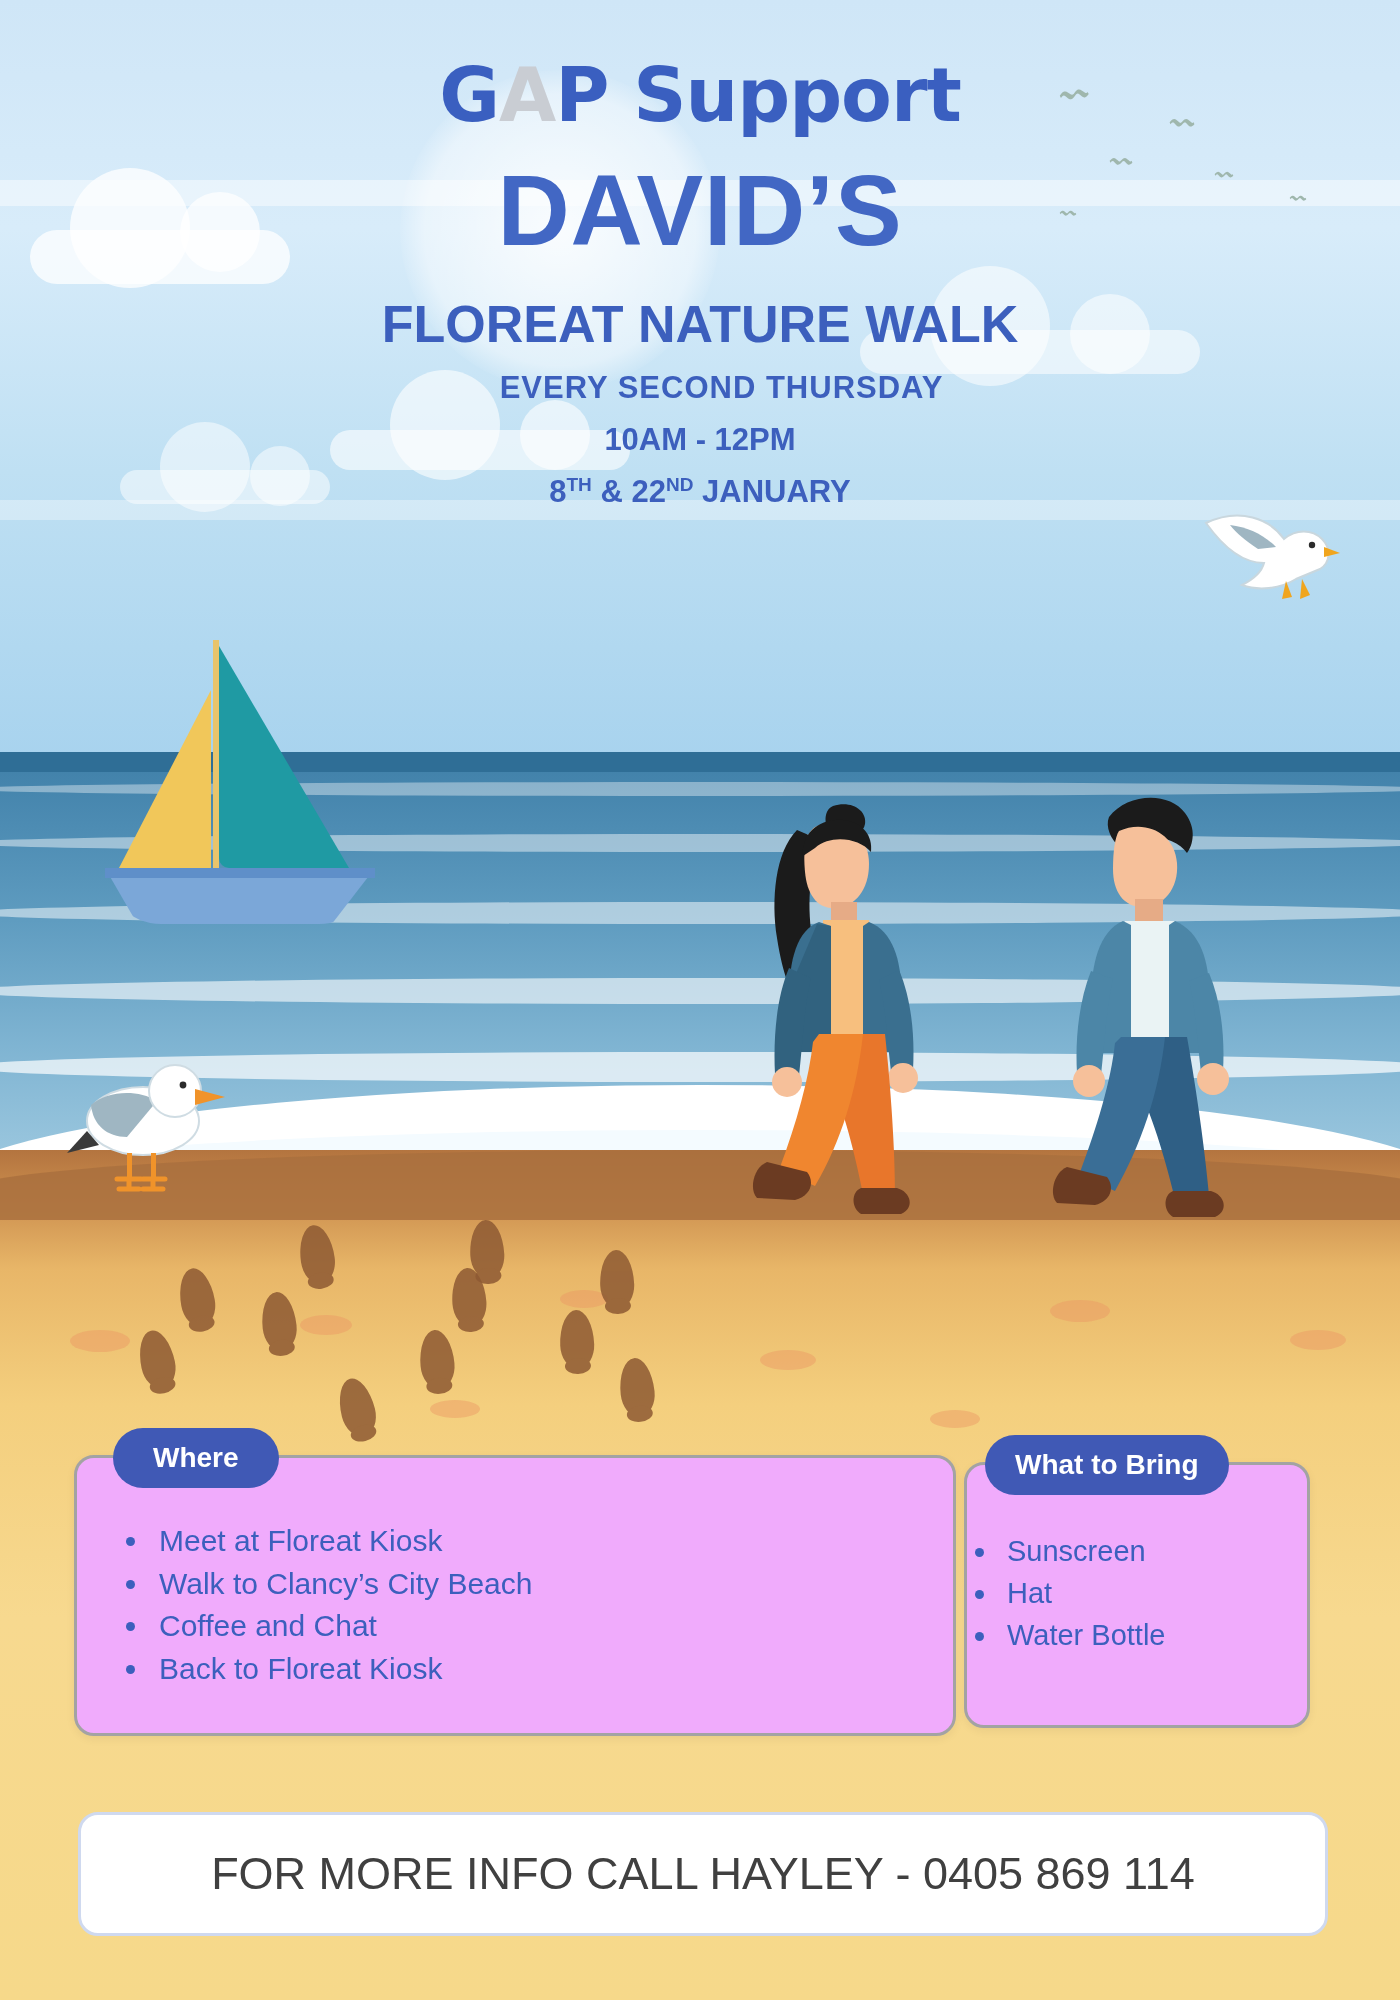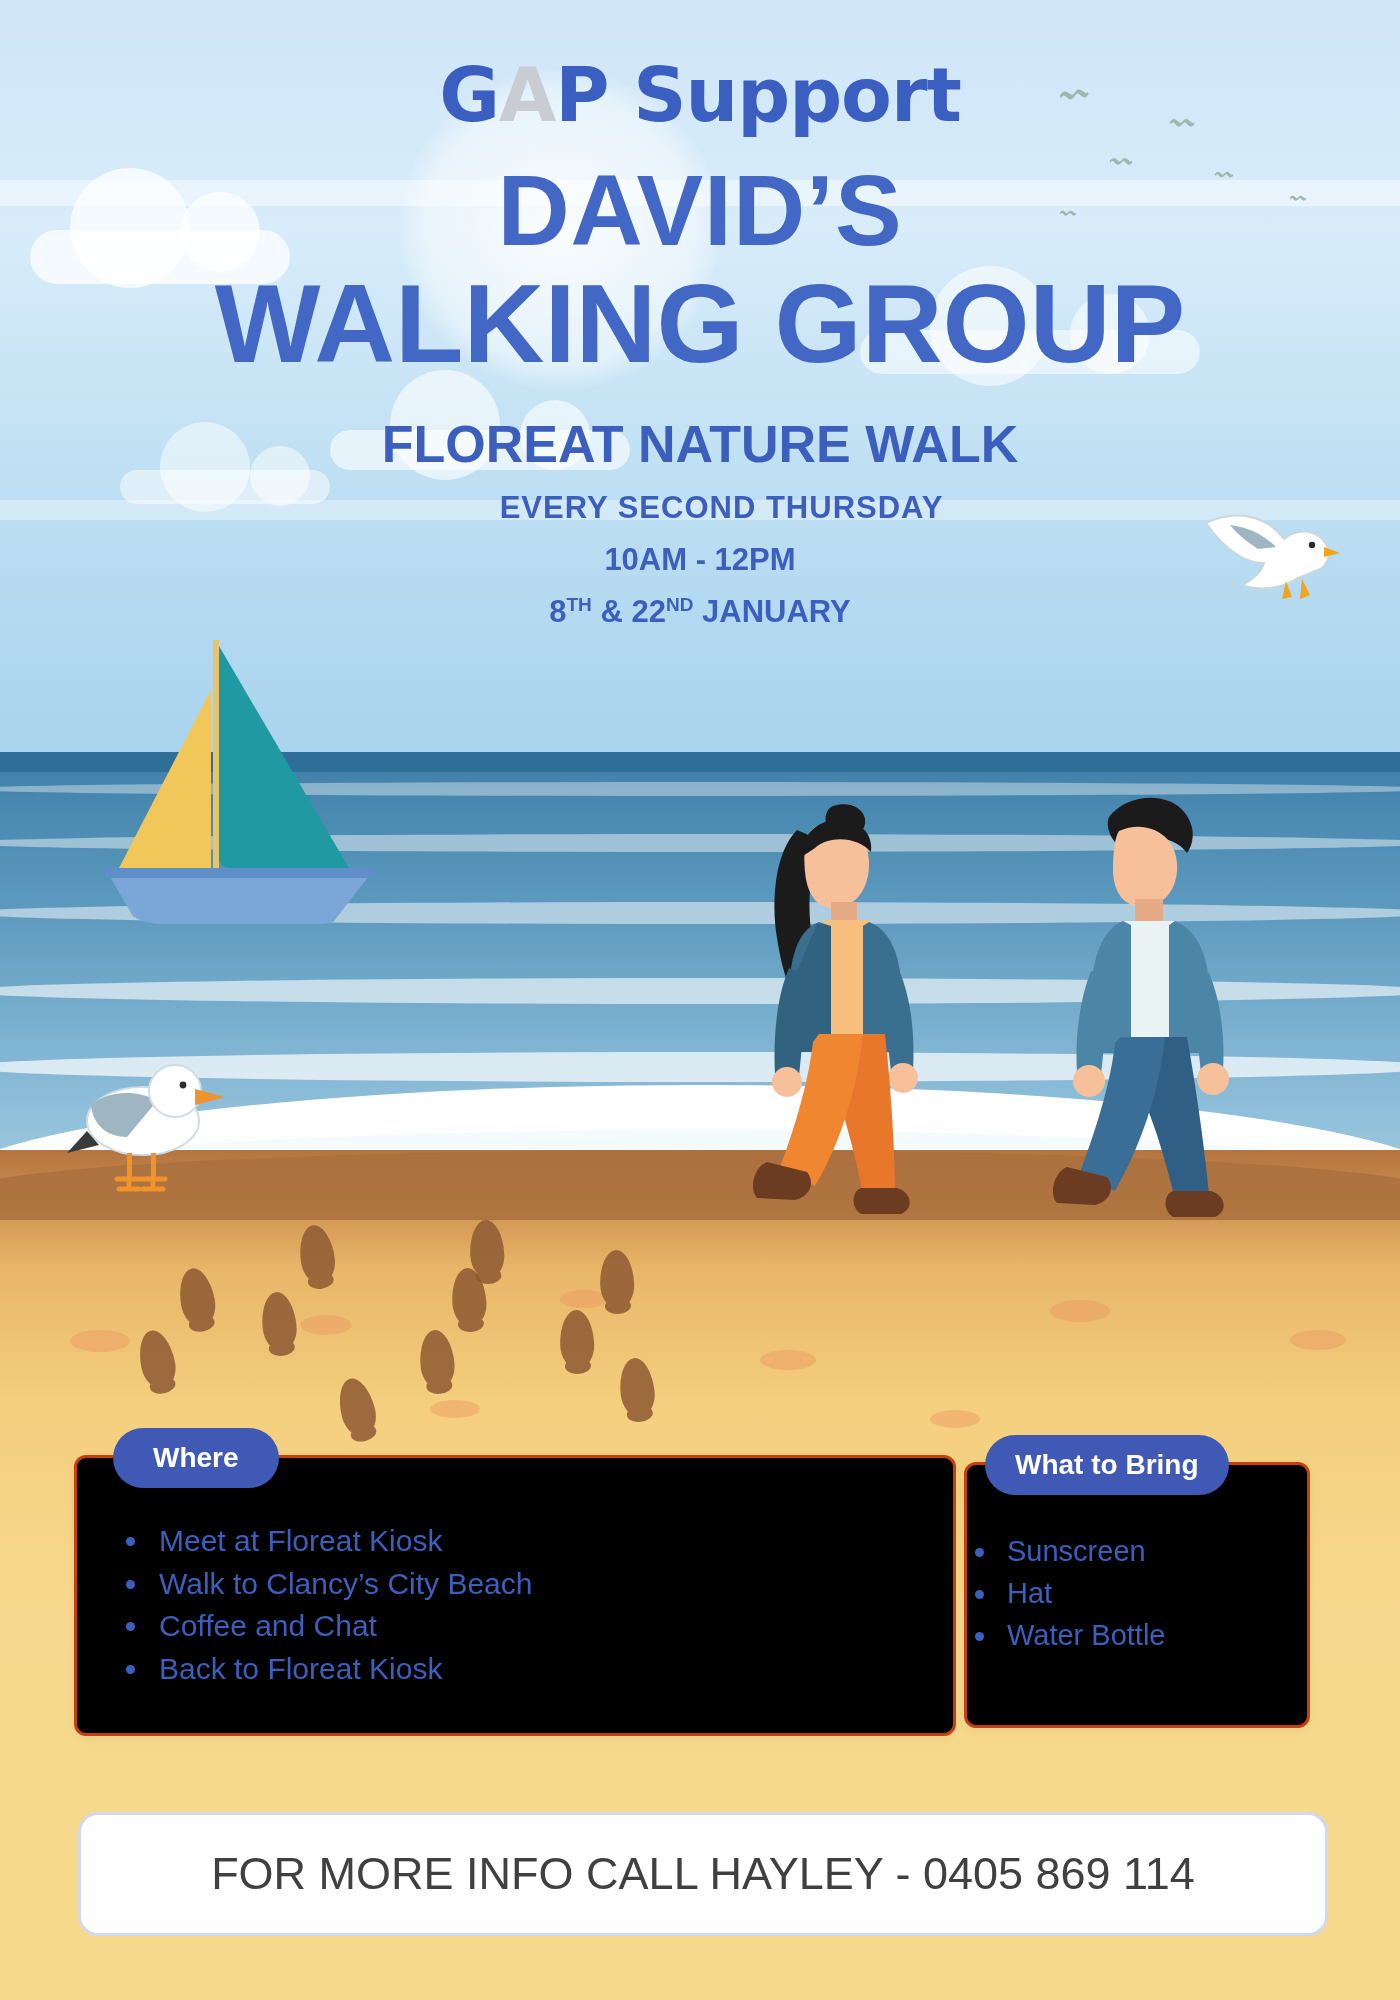--- a/index.html
+++ b/index.html
@@ -241,23 +241,23 @@
     color: #3c5fbd;
   }
   .dates sup { font-size: 19px; }
 
   
   .person { position: absolute; }
 
   
   .card {
     position: absolute;
-    background: #000000;
-    border: 3px solid #c2410c;
-    border-radius: 12px;
+    background: #f0abfc;
+    border: 3px solid #a3a3a3;
+    border-radius: 20px;
     box-shadow: 0 3px 10px rgba(0,0,0,.06);
   }
   .card-title {
     position: absolute;
     top: -30px; left: 36px;
     background: #4059b5;
     color: #ffffff;
     font-size: 28px;
     font-weight: bold;
     padding: 14px 40px;
@@ -311,21 +311,20 @@
   <div class="bird-v" style="left:1060px; top:80px; transform:rotate(-8deg);">〰</div>
   <div class="bird-v" style="left:1170px; top:110px; font-size:24px;">〰</div>
   <div class="bird-v" style="left:1110px; top:150px; font-size:22px;">〰</div>
   <div class="bird-v" style="left:1215px; top:165px; font-size:18px;">〰</div>
   <div class="bird-v" style="left:1290px; top:190px; font-size:16px;">〰</div>
   <div class="bird-v" style="left:1060px; top:205px; font-size:16px;">〰</div>
 
   <div class="head">
     <div class="gap-support"><span>G</span><span class="faded">A</span><span>P</span><span> Support</span></div>
     <div class="davids">DAVID’S</div>
-    <div class="walking-group">WALKING GROUP</div>
     <div class="subtitle">FLOREAT NATURE WALK</div>
     <div class="schedule">EVERY SECOND THURSDAY</div>
     <div class="time">10AM - 12PM</div>
     <div class="dates"><span>8</span><sup>TH</sup><span> &amp; 22</span><sup>ND</sup><span> JANUARY</span></div>
   </div>
 
   <svg class="gull" style="left:1200px; top:505px;" width="140" height="115" viewBox="0 0 140 115">
     <path d="M6 18 C40 2 70 14 84 34 C96 24 112 24 122 34 C132 44 130 58 120 64 L96 74 C80 84 58 86 42 80 C54 74 62 66 64 58 C46 58 26 46 6 18 Z" fill="#ffffff" stroke="#c9d7de" stroke-width="2"></path>
     <path d="M30 20 C48 22 64 30 76 42 L58 44 C46 36 36 28 30 20 Z" fill="#9fb6c2"></path>
     <circle cx="112" cy="40" r="3.2" fill="#2b2b2b"></circle>

